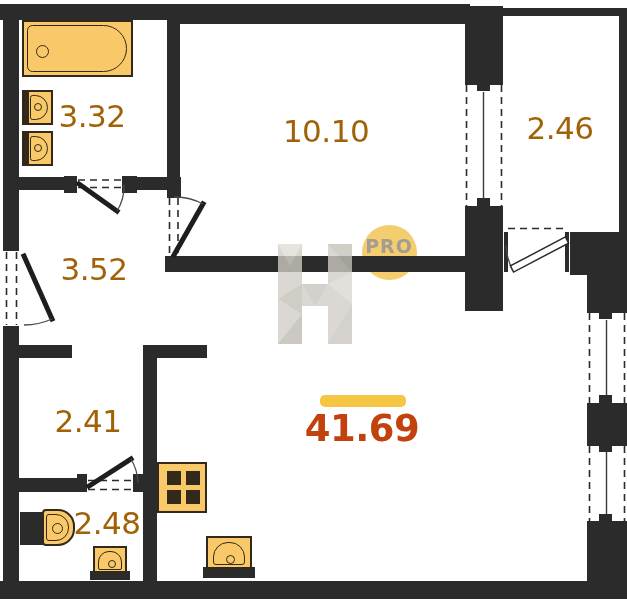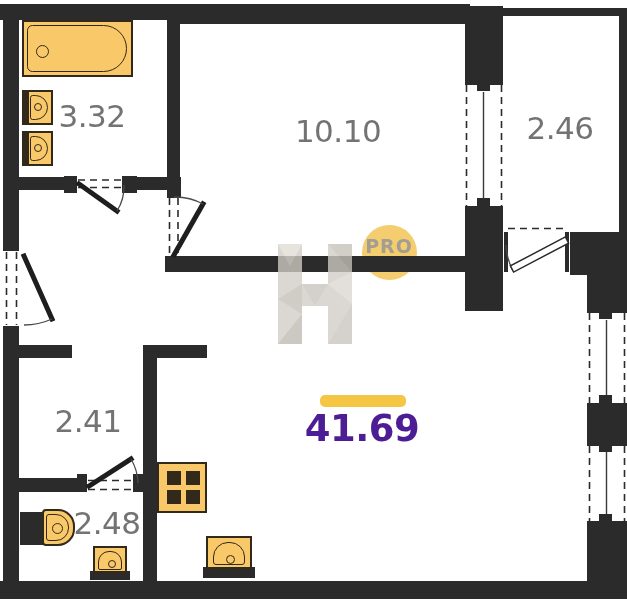--- a/index.html
+++ b/index.html
@@ -11,23 +11,23 @@
   }
   html,body{margin:0;padding:0;background:#ffffff;}
   #plan{
     position:relative;width:627px;height:600px;background:#ffffff;overflow:hidden;
     font-family:"DejaVu Sans",sans-serif;
   }
   .w{position:absolute;background:var(--wall);z-index:2;}
   .tick{position:absolute;background:var(--wall);z-index:3;}
   .lbl{
     position:absolute;transform:translate(-50%,-50%);
-    font-size:31px;color:#737373;white-space:nowrap;z-index:6;letter-spacing:-0.5px;
+    font-size:31px;color:#a16207;white-space:nowrap;z-index:6;letter-spacing:-0.5px;
   }
-  .lbl-total{font-size:37px;font-weight:bold;color:#4c1d95;}
+  .lbl-total{font-size:37px;font-weight:bold;color:#c2410c;}
   #accent-bar{position:absolute;left:320px;top:395px;width:86px;height:12px;border-radius:5px;background:var(--accent);z-index:5;}
   #pro-badge{position:absolute;left:362px;top:225px;width:55px;height:55px;border-radius:50%;background:var(--badge);opacity:0.95;z-index:1;}
   #pro-text{
     position:absolute;left:389px;top:246px;transform:translate(-50%,-50%);
     font-size:19px;font-weight:600;letter-spacing:1px;color:#a39d93;z-index:1;
   }
   #symbols{position:absolute;left:0;top:0;z-index:3;}
   #h-logo{position:absolute;left:278px;top:244px;opacity:0.78;z-index:4;}
   
   .fx{position:absolute;background:var(--fixture);border:2.5px solid var(--fixline);box-sizing:border-box;z-index:2;}
@@ -164,20 +164,21 @@
     <polygon points="0,0 24,0 12,22" fill="#e1ddd6"></polygon>
     <polygon points="0,55 24,40 24,70" fill="#c3bfb8"></polygon>
     <polygon points="0,100 24,70 24,100" fill="#beb9b2"></polygon>
     <polygon points="50,0 74,0 74,28" fill="#c6c2bb"></polygon>
     <polygon points="50,40 74,28 74,60" fill="#dcd8d1"></polygon>
     <polygon points="50,100 74,60 74,100" fill="#cac6bf"></polygon>
     <polygon points="24,40 50,40 37,62" fill="#c9c5be"></polygon>
   </svg>
 
   <div class="lbl" style="left:92px;top:116px">3.32</div>
-  <div class="lbl" style="left:338px;top:131px">10.10</div>
+  <div class="lbl" style="left:326px;top:131px">10.10</div>
   <div class="lbl" style="left:560px;top:128px">2.46</div>
+  <div class="lbl" style="left:94px;top:269px">3.52</div>
   <div class="lbl" style="left:88px;top:421px">2.41</div>
   <div class="lbl" style="left:107px;top:523px">2.48</div>
   <div id="accent-bar"></div>
   <div class="lbl lbl-total" style="left:362px;top:428px">41.69</div>
 
 </div>
 
 </body></html>

